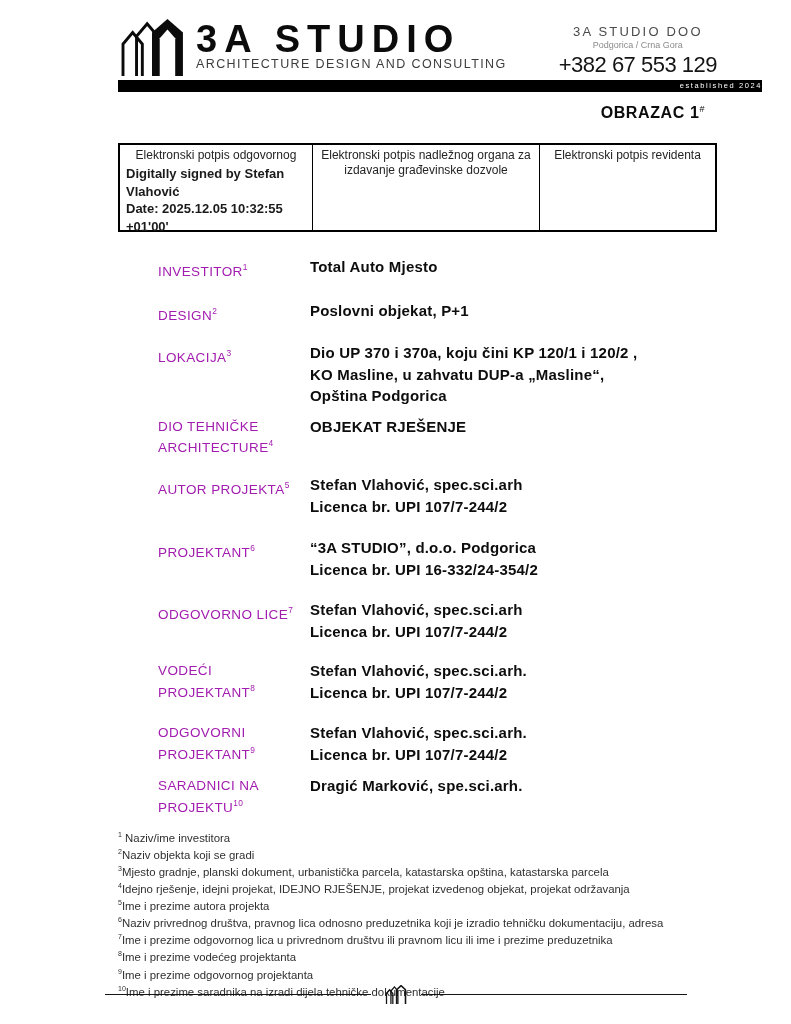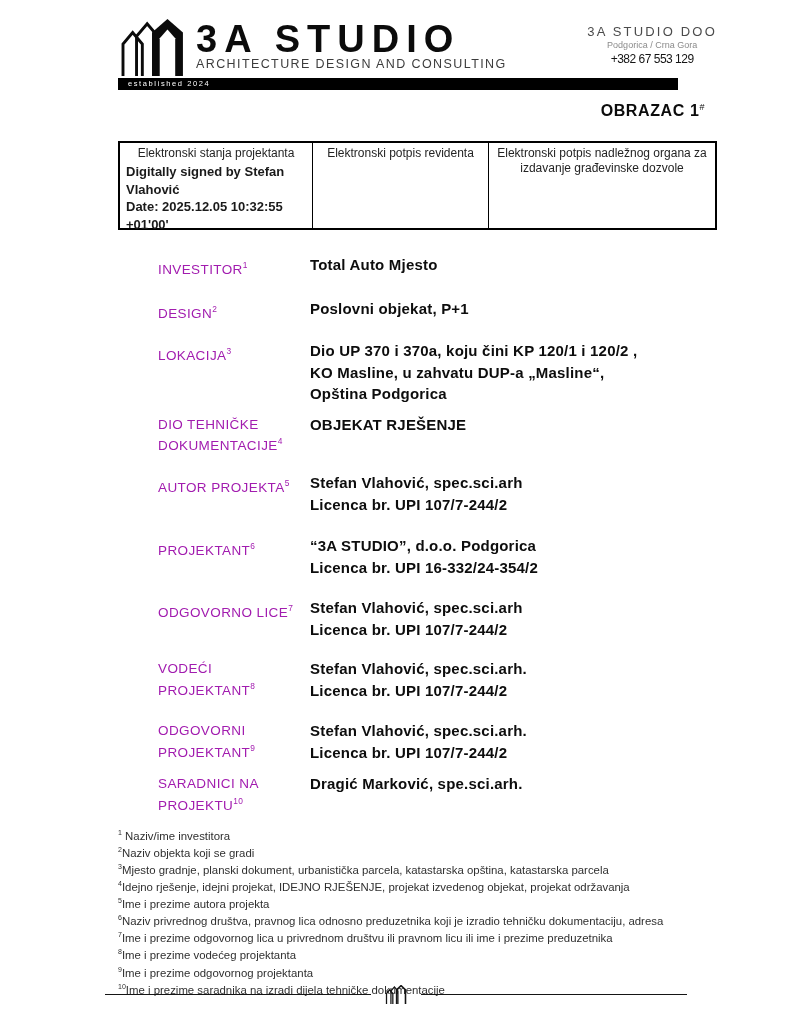--- a/index.html
+++ b/index.html
@@ -12,22 +12,22 @@
 
   
   .header-row { display:flex; align-items:flex-start; padding-top:18px; }
   .logo-mark { width:68px; height:58px; flex:0 0 68px; }
   .brand-block { margin-left:10px; }
   .brand-name { font-size:38px; font-weight:bold; letter-spacing:7px; line-height:42px; white-space:nowrap; color:#0b0b0b; }
   .brand-tagline { font-size:12.5px; letter-spacing:1.4px; color:#3c3c3c; margin-top:-3px; white-space:nowrap; }
   .contact-block { margin-left:auto; text-align:center; padding-top:6px; }
   .contact-company { font-size:13px; letter-spacing:2.2px; color:#4b4b4b; white-space:nowrap; }
   .contact-city { font-size:9px; color:#8b8b8b; margin-top:1px; white-space:nowrap; }
-  .contact-phone { font-size:12px; letter-spacing:-0.5px; color:#141414; margin-top:2px; white-space:nowrap; }
-  .established-bar { height:12px; background:#000; margin-top:2px; width:560px; display:flex; align-items:center; }
+  .contact-phone { font-size:22px; letter-spacing:-0.5px; color:#141414; margin-top:2px; white-space:nowrap; }
+  .established-bar { height:12px; background:#000; margin-top:2px; width:644px; display:flex; align-items:center;justify-content:flex-end; }
   .established-text { color:#fff; font-size:7.5px; letter-spacing:1.6px; padding-left:10px; line-height:12px; }
 
   
   .obrazac { text-align:right; padding-right:12px; margin-top:12px; font-weight:bold; font-size:16px; letter-spacing:0.6px; color:#0b0b0b; }
   .obrazac sup { font-size:9px; font-weight:normal; }
 
   
   .sig-table { display:flex; margin-top:21px; border:2px solid #000; height:89px; }
   .sig-cell { padding:3px 6px 3px 6px; }
   .sig-cell + .sig-cell { border-left:1.5px solid #000; }
@@ -77,53 +77,53 @@
       </div>
     </div>
     <div class="established-bar">
       <span class="established-text">established 2024</span>
     </div>
 
     <div class="obrazac"><span>OBRAZAC 1</span><sup>#</sup></div>
 
     <div class="sig-table">
       <div class="sig-cell sig-col1">
-        <div class="sig-header">Elektronski stanja projektanta</div>
+        <div class="sig-header">Elektronski potpis odgovornog</div>
         <div class="sig-text">Digitally signed by Stefan
 Vlahović
 Date: 2025.12.05 10:32:55
 +01'00'</div>
       </div>
-      <div class="sig-cell sig-col2">
-        <div class="sig-header">Elektronski potpis revidenta</div>
-      </div>
       <div class="sig-cell sig-col3">
         <div class="sig-header">Elektronski potpis nadležnog organa za
 izdavanje građevinske dozvole</div>
+      </div>
+      <div class="sig-cell sig-col2">
+        <div class="sig-header">Elektronski potpis revidenta</div>
       </div>
     </div>
 
     <div class="fields">
       <div class="field-row" style="margin-bottom:20px">
         <div class="field-label"><span>INVESTITOR</span><sup>1</sup></div>
         <div class="field-value">Total Auto Mjesto</div>
       </div>
       <div class="field-row" style="margin-bottom:18px">
         <div class="field-label"><span>DESIGN</span><sup>2</sup></div>
         <div class="field-value">Poslovni objekat, P+1</div>
       </div>
       <div class="field-row" style="margin-bottom:9px">
         <div class="field-label"><span>LOKACIJA</span><sup>3</sup></div>
         <div class="field-value">Dio UP 370 i 370a, koju čini KP 120/1 i 120/2 ,
 KO Masline, u zahvatu DUP-a  „Masline“,
 Opština Podgorica</div>
       </div>
       <div class="field-row" style="margin-bottom:18px">
         <div class="field-label"><span>DIO TEHNIČKE
-DOKUMENTACIJE</span><sup>4</sup></div>
+ARCHITECTURE</span><sup>4</sup></div>
         <div class="field-value">OBJEKAT RJEŠENJE</div>
       </div>
       <div class="field-row" style="margin-bottom:20px">
         <div class="field-label"><span>AUTOR PROJEKTA</span><sup>5</sup></div>
         <div class="field-value">Stefan Vlahović, spec.sci.arh
 Licenca br. UPI 107/7-244/2</div>
       </div>
       <div class="field-row" style="margin-bottom:19px">
         <div class="field-label"><span>PROJEKTANT</span><sup>6</sup></div>
         <div class="field-value">“3A STUDIO”, d.o.o. Podgorica

